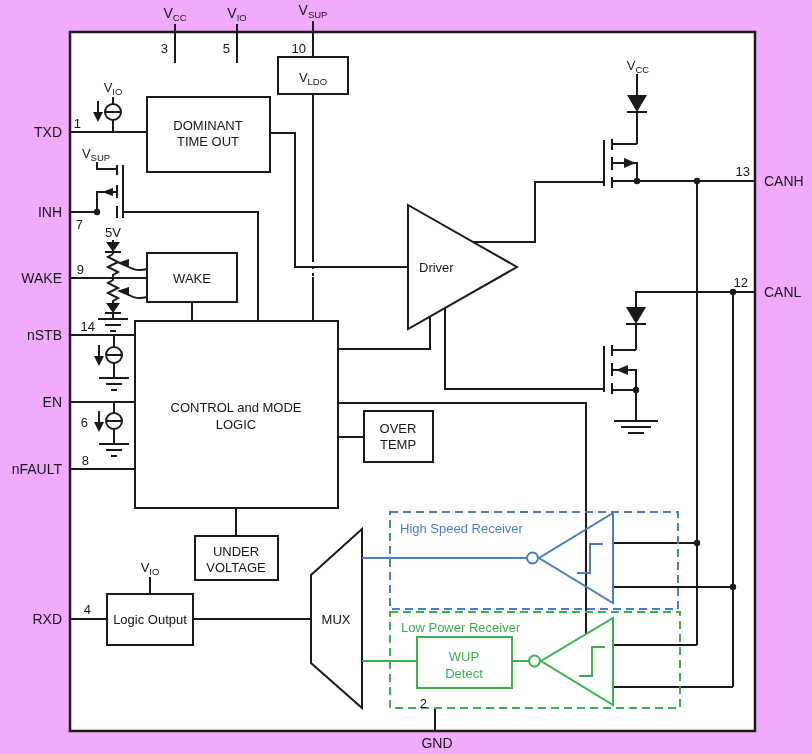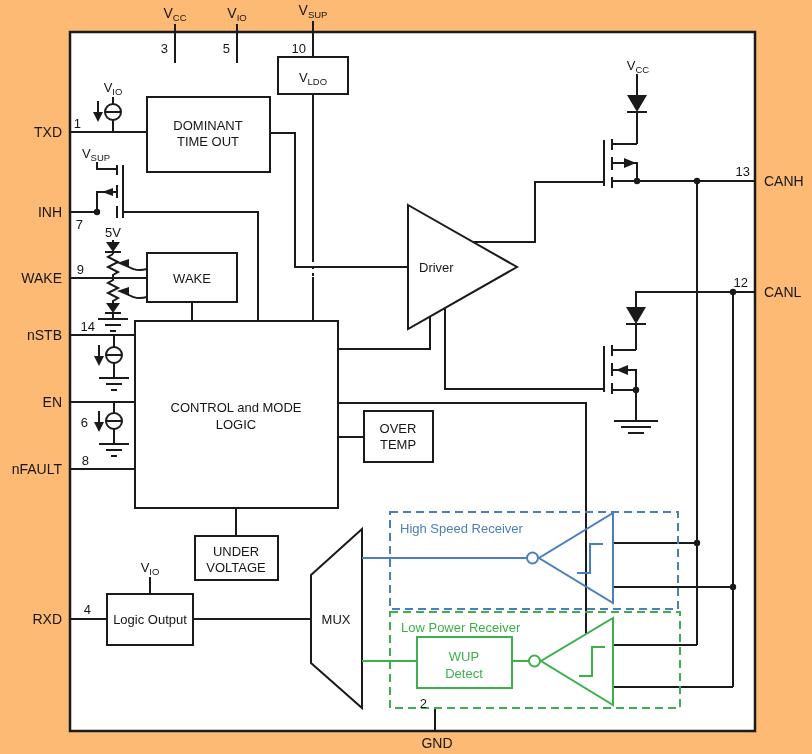--- a/index.html
+++ b/index.html
@@ -1,16 +1,16 @@
 <!DOCTYPE html>
 <html style="--line: #1a1a1a; --blue: #4a7ebd; --green: #3cb04e;"><head>
 <meta charset="utf-8">
 <style>
   html,body{margin:0;padding:0;background:#fff;}
-  .stage{width:812px;height:754px;position:relative;background:#fdba74;}
+  .stage{width:812px;height:754px;position:relative;background:#f0abfc;}
   svg{display:block;}
   .w  { stroke:var(--line); stroke-width:2; fill:none; }
   .w3 { stroke:var(--line); stroke-width:2.5; fill:none; }
   .box{ fill:#fff; stroke:var(--line); stroke-width:2; }
   .f  { fill:var(--line); stroke:none; }
   .dot{ fill:var(--line); stroke:none; }
   text{ font-family:"Liberation Sans","DejaVu Sans",sans-serif; fill:#161616; }
   .t13{ font-size:13px; }
   .t14{ font-size:14px; }
   .sub{ font-size:9.5px; }

